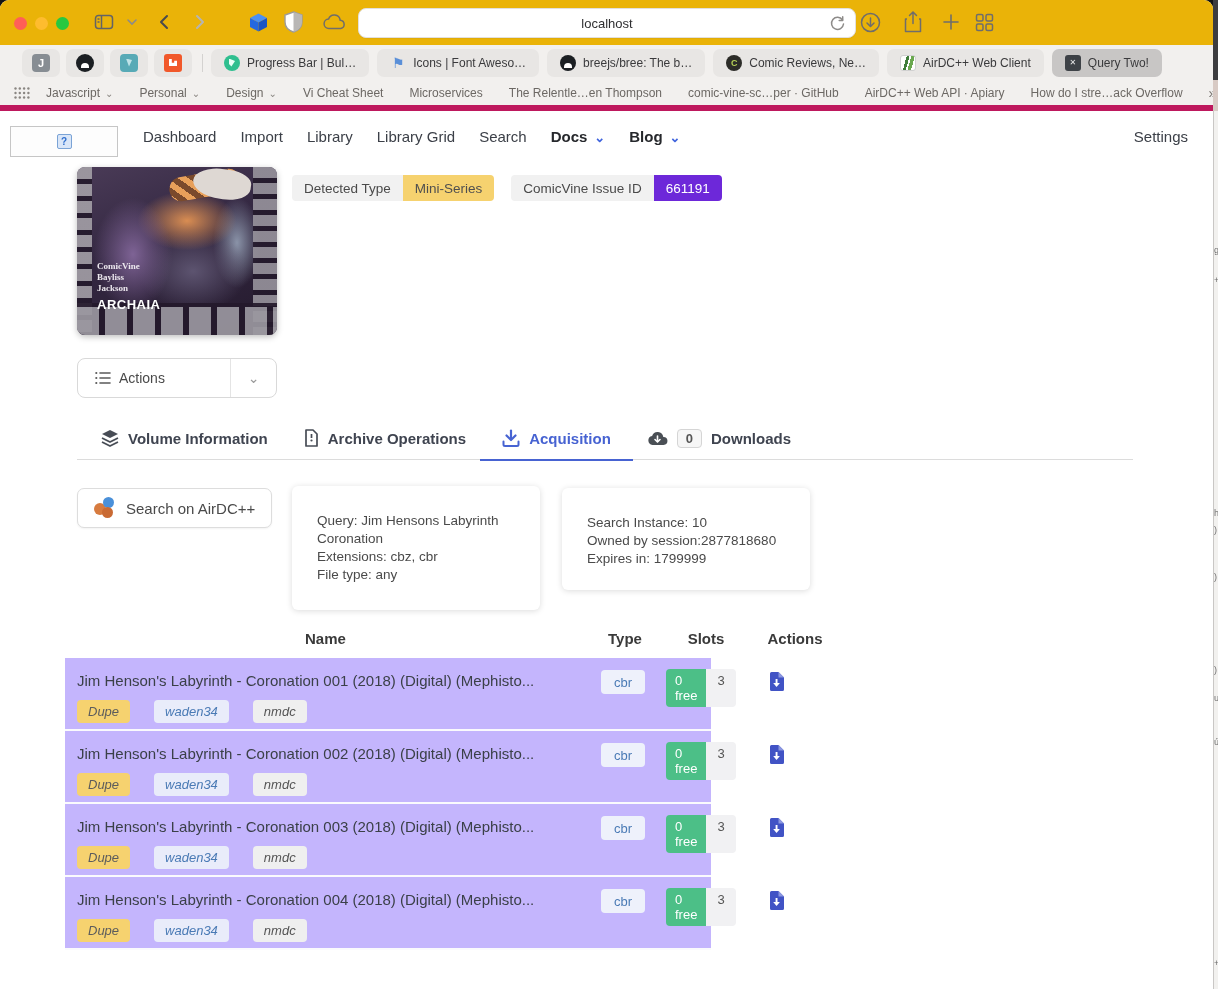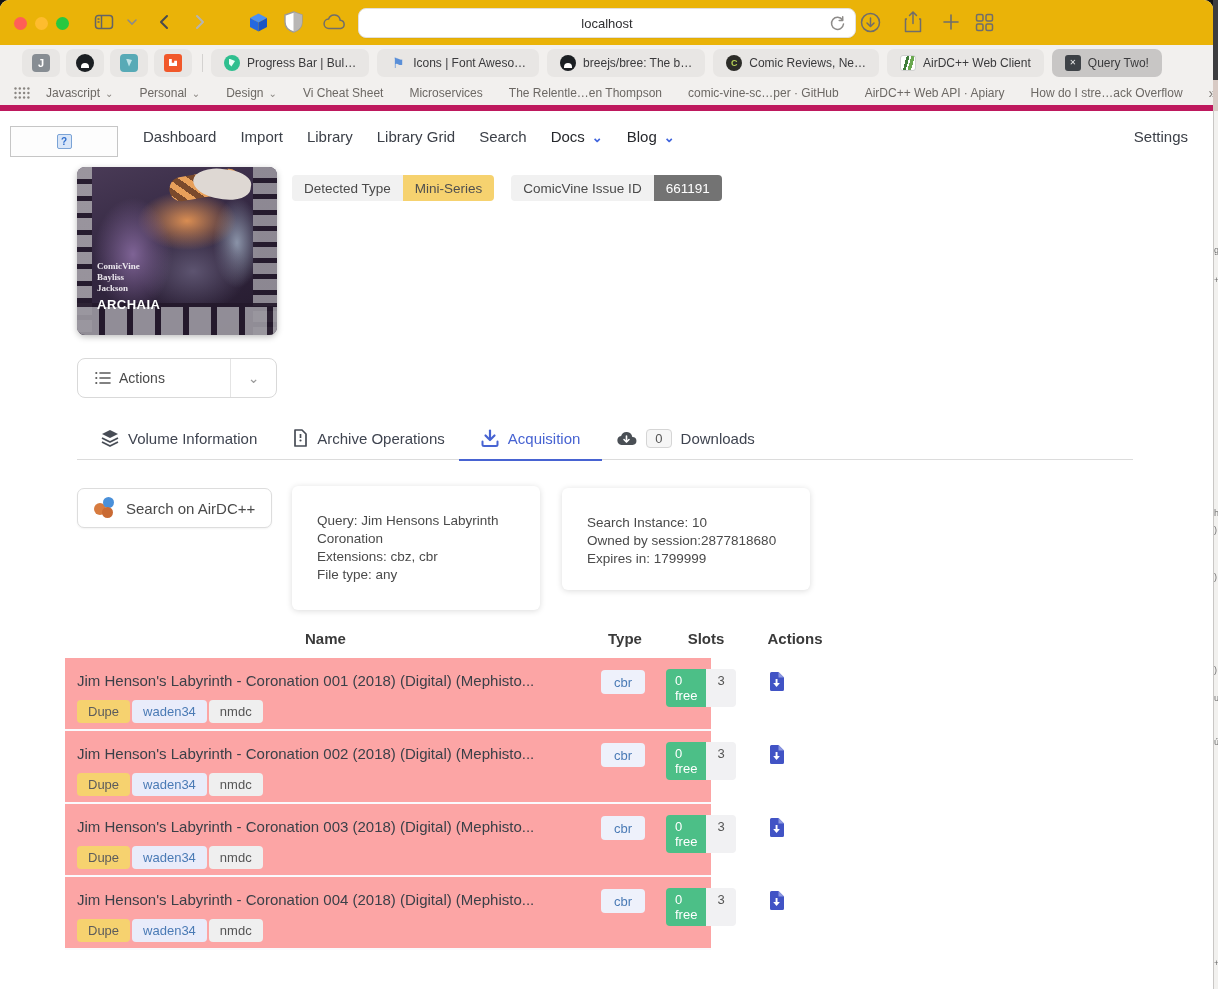--- a/index.html
+++ b/index.html
@@ -70,21 +70,21 @@
   .page { position:absolute; left:0; top:111px; width:1213px; height:878px; background:#fff; }
 
   .broken-img { position:absolute; left:10px; top:15px; width:108px; height:31px; background:#fdfdfd;
                 border:1px solid #c6c6c6; display:flex; align-items:center; justify-content:center; }
   .broken-img .qmark { width:15px; height:15px; background:#d9e6f8; border:1px solid #7aa3d6; border-radius:2px;
                 display:flex; align-items:center; justify-content:center; font-size:10px; font-weight:bold; color:#2f6fce; }
   .broken-img .qmark::before { content:"?"; }
 
   .page-nav { position:absolute; left:143px; top:17px; display:flex; gap:24px; align-items:center; }
   .nav-link { font-size:15px; color:#3c4048; white-space:nowrap; }
-  .nav-link[data-dd="true"] { color:#26282c; font-weight:400; }
+  .nav-link[data-dd="true"] { color:#26282c; font-weight:700; }
   .nav-link[data-dd="true"]::after { content:"⌄"; color:#3e63dd; font-weight:bold; font-size:13px; margin-left:7px; }
   .settings-link { position:absolute; right:25px; top:17px; font-size:15px; color:#3c4048; }
 
   
   .cover { position:absolute; left:77px; top:56px; width:200px; height:168px; border-radius:8px;
            overflow:hidden; box-shadow:0 2px 6px rgba(0,0,0,.25);
            background:linear-gradient(160deg,#4a3b57 0%,#332741 45%,#241a2c 100%); }
   .cover .art { position:absolute; inset:0;
       background:
         radial-gradient(closest-side at 28% 52%, #7e6395, rgba(0,0,0,0) 70%),
@@ -107,34 +107,34 @@
   .cover .publisher { position:absolute; left:20px; top:130px; font-size:13px; font-weight:bold;
       letter-spacing:.5px; color:#fff; }
 
   
   .meta-badges { position:absolute; left:292px; top:64px; display:flex; gap:17px; }
   .meta-badge { display:flex; height:26px; font-size:13.5px; }
   .meta-badge .lbl { background:#f1f1f1; color:#4a4a4a; display:flex; align-items:center;
       padding:0 12px; border-radius:4px 0 0 4px; }
   .meta-badge .val { display:flex; align-items:center; padding:0 12px; border-radius:0 4px 4px 0; }
   .meta-badge .val.yellow { background:#f6d26f; color:#4f4f4f; }
-  .meta-badge .val.green { background:#737373; color:#fff; }
+  .meta-badge .val.green { background:#6d28d9; color:#fff; }
 
   
   .actions-btn { position:absolute; left:77px; top:247px; width:200px; height:40px; background:#fff;
       border:1px solid #d9d9d9; border-radius:8px; display:flex; align-items:center; font-size:14px; color:#4a4a4a; }
   .actions-btn .list-ico { margin:0 8px 0 17px; }
   .actions-btn .dd { margin-left:auto; width:46px; height:100%; border-left:1px solid #e4e4e4;
       display:flex; align-items:center; justify-content:center; color:#9a9a9a; font-size:14px; }
   .actions-btn .dd::before { content:"⌄"; }
 
   
   .ptabs { position:absolute; left:77px; top:312px; width:1056px; height:37px;
       border-bottom:1px solid #dcdcdc; display:flex; align-items:flex-start; gap:36px; padding-left:24px; }
-  .ptab { display:flex; align-items:center; gap:9px; font-size:15px; color:#3f4450; height:30px; position:relative; }
+  .ptab { display:flex; align-items:center; gap:9px; font-size:15px; color:#3f4450; height:30px; position:relative;font-weight:bold; }
   .ptab.active { color:#4763d2; }
   .ptab.active::after { content:""; position:absolute; left:-22px; right:-22px; bottom:-8px; height:2px; background:#4763d2; }
   .count-box { border:1px solid #d5d5d5; background:#f6f6f6; border-radius:4px; padding:1px 8px;
       font-size:13px; color:#555; }
 
   
   .search-btn { position:absolute; left:77px; top:377px; height:40px; padding:0 16px; background:#fff;
       border:1px solid #ddd; border-radius:7px; display:flex; align-items:center; gap:10px;
       font-size:15px; color:#4a4a4a; box-shadow:0 1px 2px rgba(0,0,0,.05); }
   .airdc-logo { position:relative; width:22px; height:22px; flex:none; }
@@ -148,29 +148,29 @@
   .card-query { left:292px; top:375px; width:248px; height:124px; padding:26px 30px 0 25px; }
   .card-instance { left:562px; top:377px; width:248px; height:102px; padding:26px 20px 0 25px; }
 
   
   .results { position:absolute; left:65px; top:514px; width:646px; }
   .res-head { position:relative; height:33px; font-size:15px; font-weight:bold; color:#3a3a3a; }
   .res-head .h-name { position:absolute; left:240px; top:5px; }
   .res-head .h-type { position:absolute; left:527px; top:5px; width:66px; text-align:center; }
   .res-head .h-slots { position:absolute; left:598px; top:5px; width:86px; text-align:center; }
   .res-head .h-actions { position:absolute; left:700px; top:5px; width:60px; text-align:center; }
-  .res-row { position:relative; height:73px; background:#fca5a5; border-bottom:2px solid #fafafd; }
+  .res-row { position:relative; height:73px; background:#c4b5fd; border-bottom:2px solid #fafafd; }
   .res-row .title { position:absolute; left:12px; top:14px; width:515px; font-size:15px; color:#3b4048; white-space:nowrap; overflow:hidden; }
   .type-badge { position:absolute; left:536px; top:12px; width:44px; height:24px; background:#eef1fb;
       border-radius:4px; color:#4a7ab5; font-size:13px; display:flex; align-items:center; justify-content:center; }
   .slots { position:absolute; left:601px; top:11px; display:flex; font-size:13px; border-radius:4px; overflow:hidden; }
   .slots .free { background:#4cbf87; color:#fff; padding:4px 9px; }
   .slots .total { background:#f1f1f3; color:#555; padding:4px 11px; }
   .dl-action { position:absolute; left:699px; top:11px; width:24px; height:24px; display:flex; align-items:center; justify-content:center; }
-  .row-badges { position:absolute; left:12px; top:42px; display:flex; gap:2px; font-size:13px; }
+  .row-badges { position:absolute; left:12px; top:42px; display:flex; gap:24px; font-size:13px;font-style:italic; }
   .row-badges span { padding:4px 11px; border-radius:4px; }
   .badge-dupe { background:#f6d26f; color:#5c5c5c; }
   .badge-user { background:#e9ecfa; color:#4a7ab5; }
   .badge-source { background:#efefef; color:#555; }
 </style>
 </head>
 <body>
 
 <div class="screen">
 

